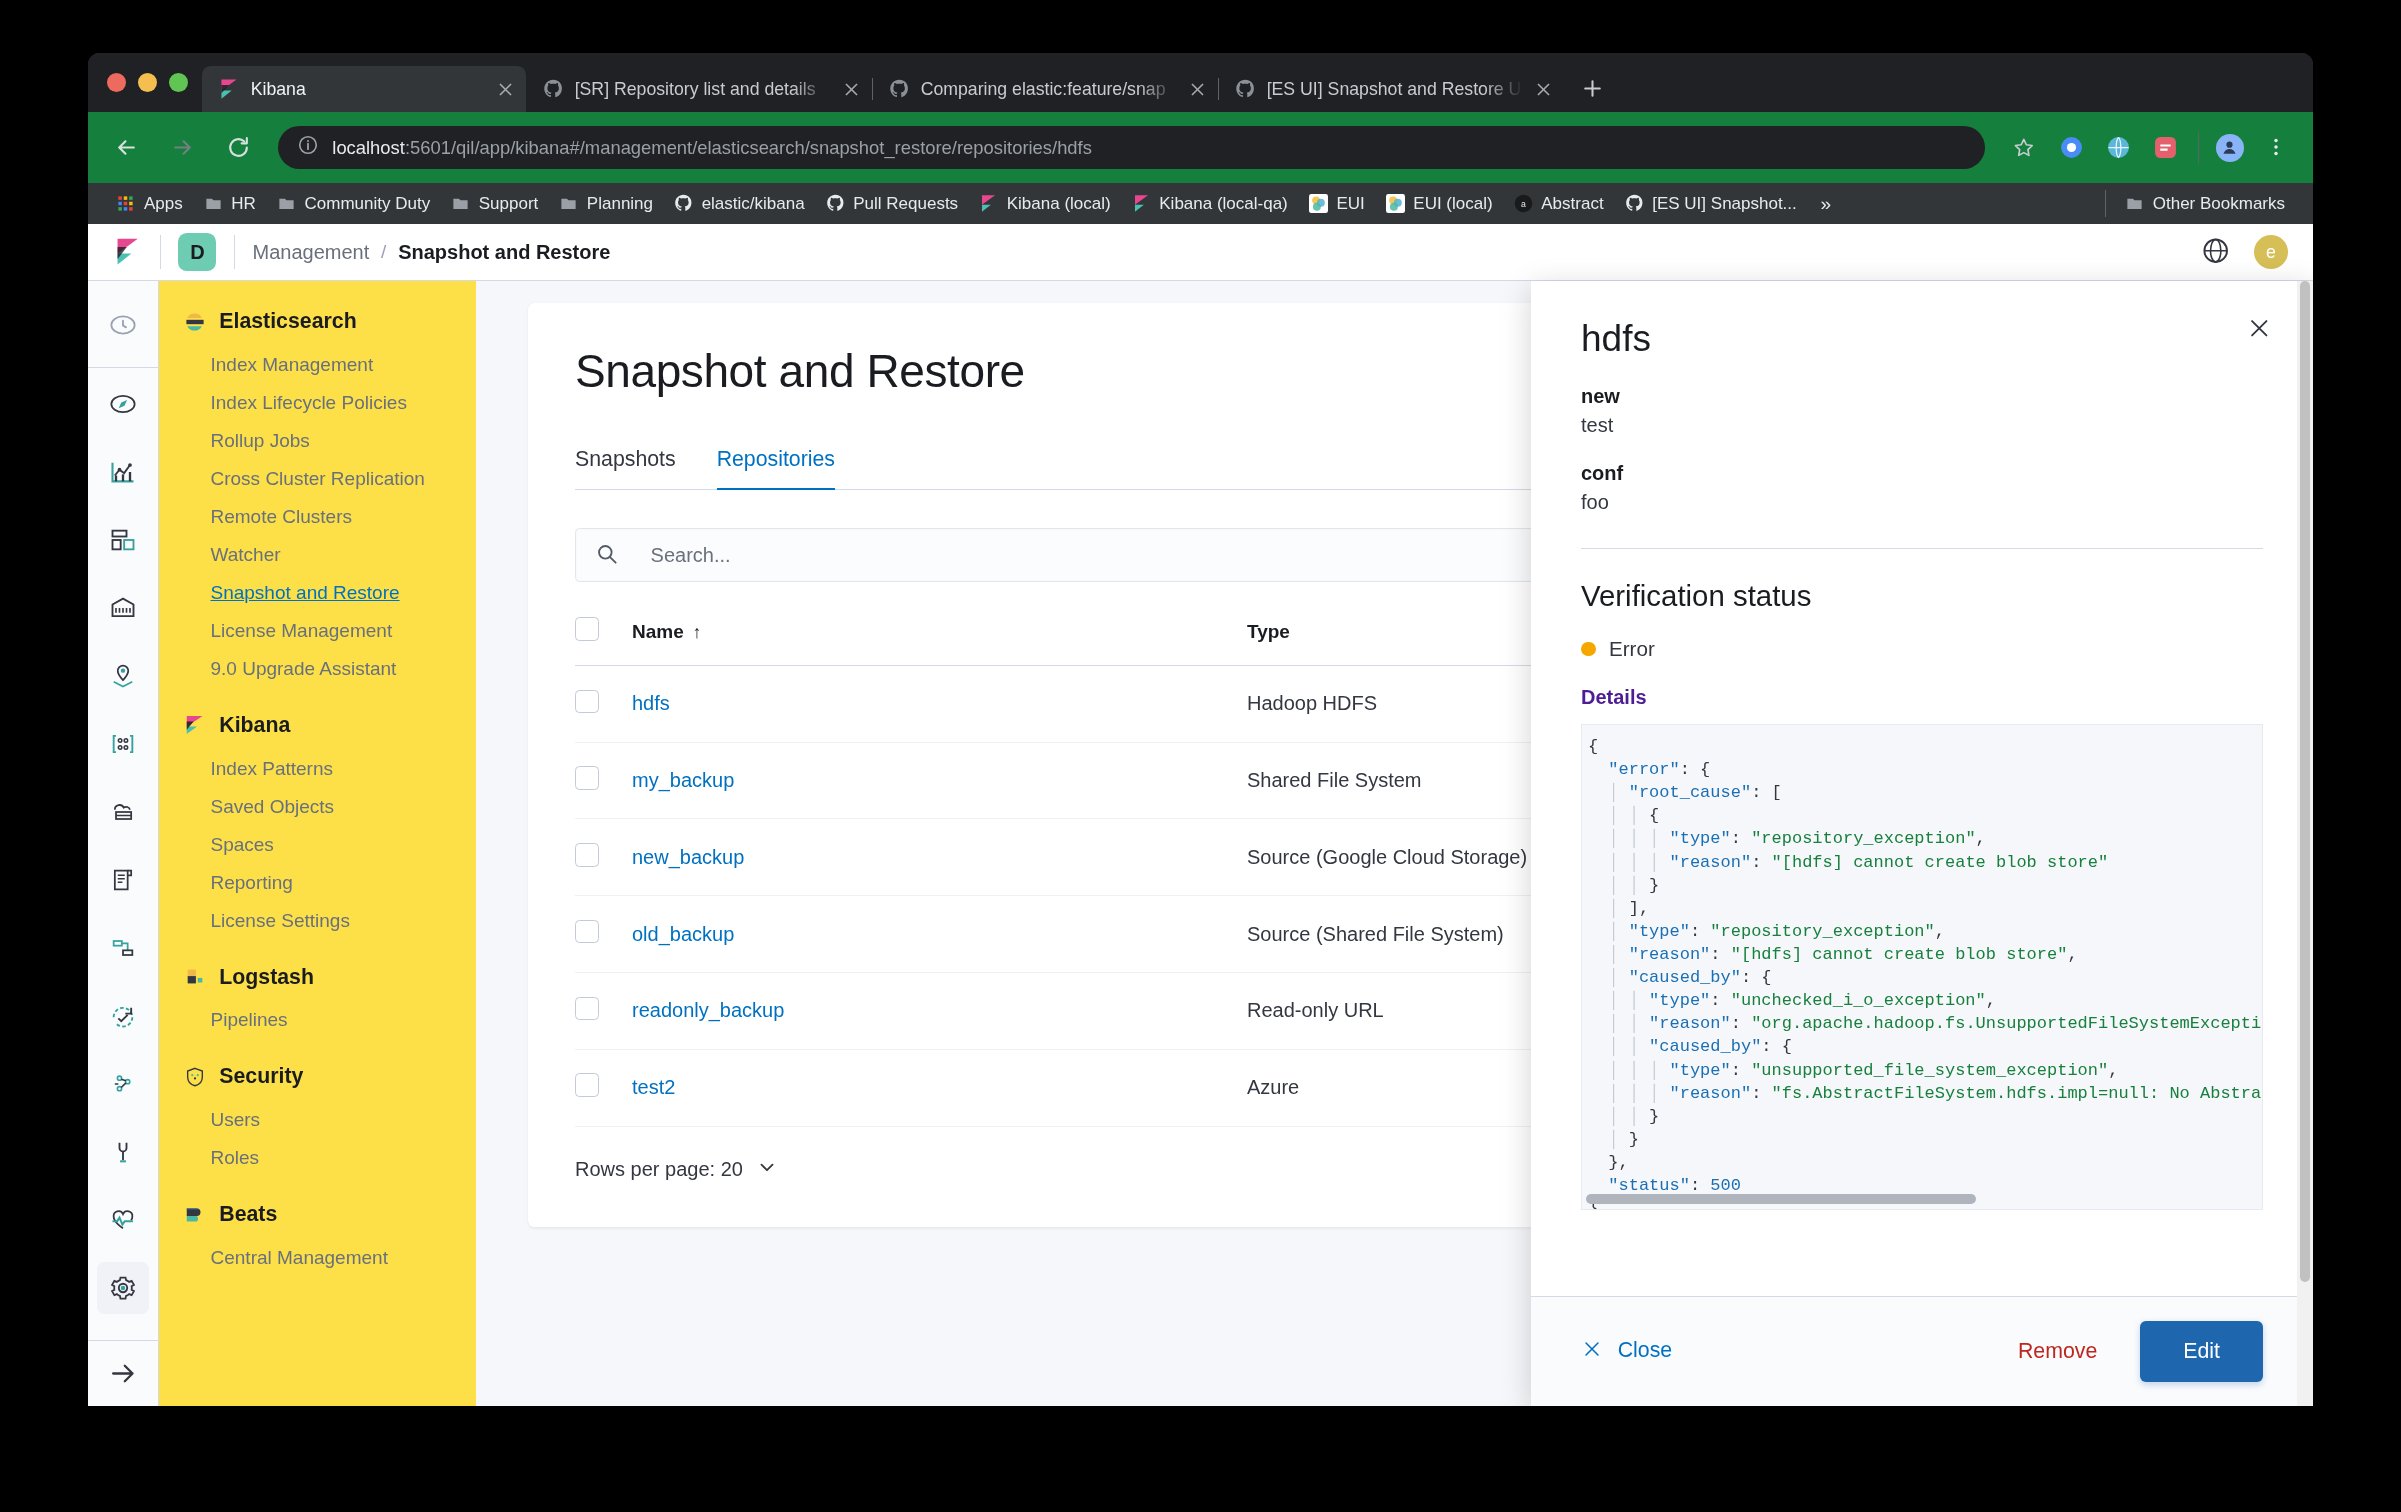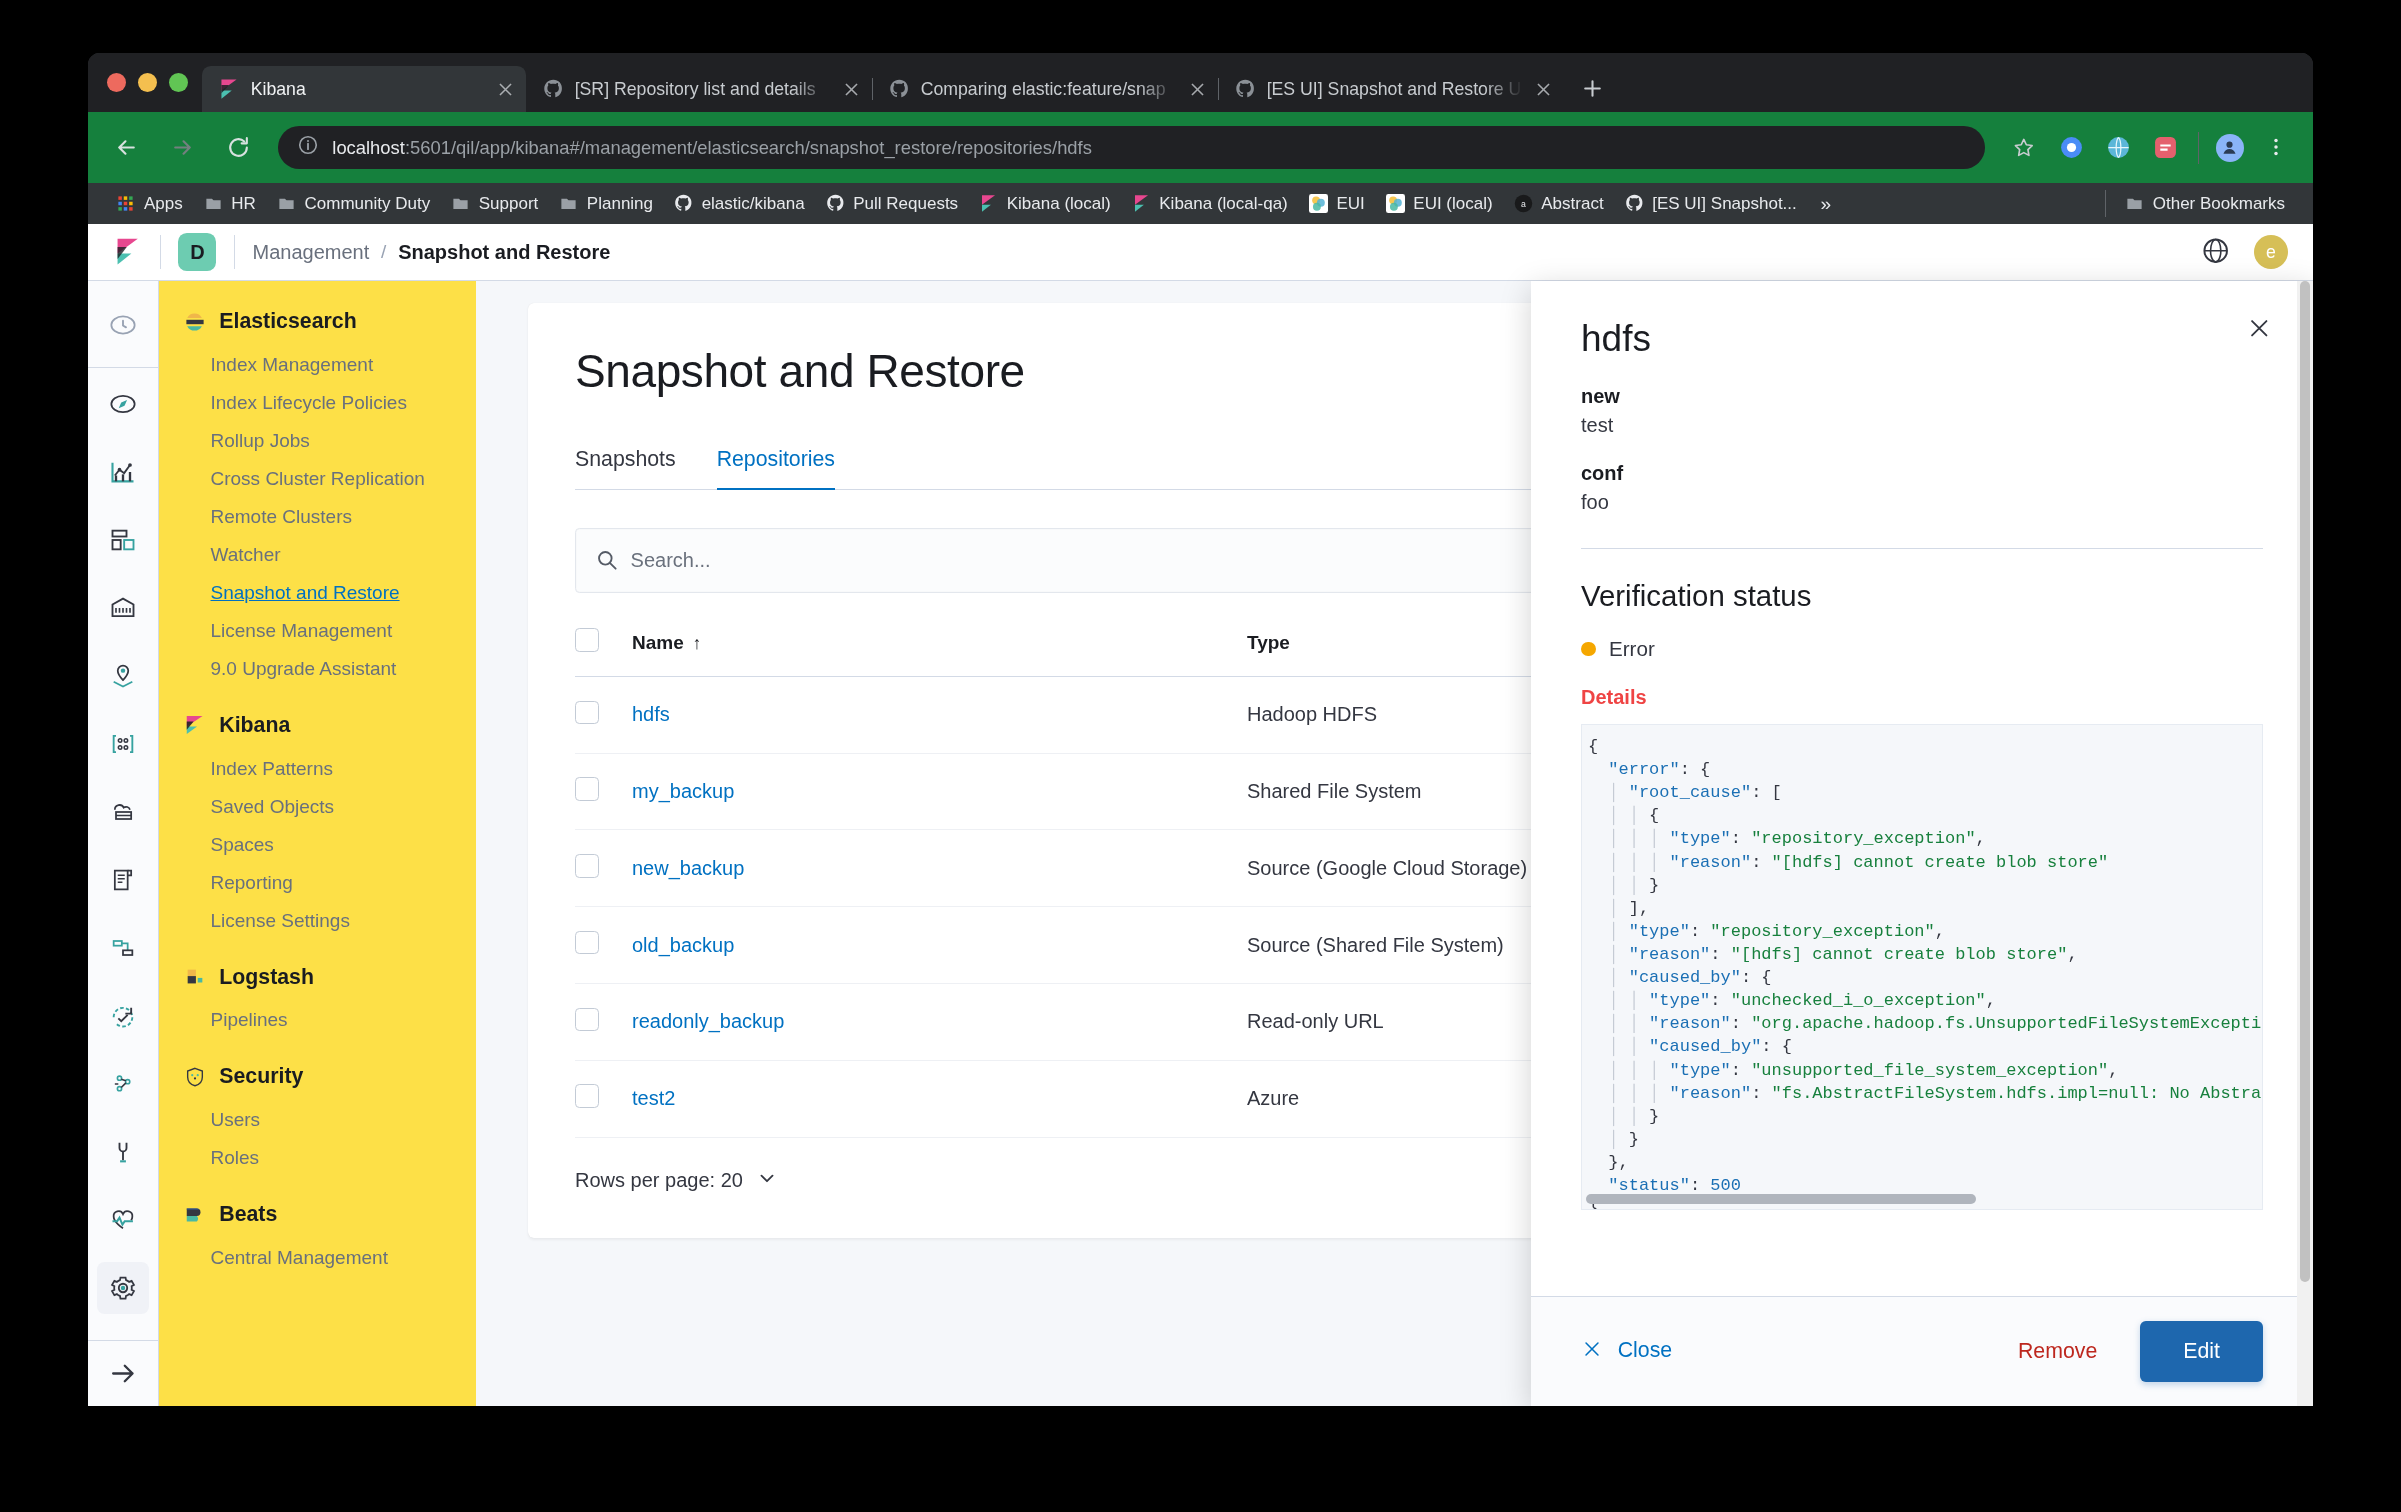--- a/index.html
+++ b/index.html
@@ -195,26 +195,26 @@
   .page-title { font-size:46px; font-weight:300; color:#1a1c21; letter-spacing:-0.4px; }
   .tabs { display:flex; gap:41px; margin-top: 49px; border-bottom:0.7px solid #d3dae6; }
   .tabitem {
     font-size:21.3px; color:#343741; padding-bottom:16px;
     border-bottom:2.9px solid transparent; margin-bottom:-0.7px;
   }
   .tabitem.active { color:#0071c2; border-bottom-color:#0071c2; font-weight:400; }
 
   .searchbar {
     margin-top: 38px;
-    height: 65px;
+    height: 54px;
     background:#fbfcfd;
     border:0.7px solid #e3e7ed;
     border-radius: 4.4px;
     box-shadow: inset 0 0 0 0.7px rgba(0,0,0,.02);
-    display:flex;align-items:center;gap:12px;
+    display:flex;align-items:center;gap:32px;
     padding: 0 19px;
   }
   .searchbar input {
     border:0;outline:0;background:transparent;
     font-size:20px;color:#343741;
     font-family:"Liberation Sans",sans-serif;
     flex:1 1 auto;
   }
   .searchbar input::placeholder { color:#6a717d; }
 
@@ -263,21 +263,21 @@
     padding: 0 50px;
   }
   .kv { margin-top: 25px; }
   .kv-k { font-size:20px;font-weight:700;color:#1a1c21; }
   .kv-v { font-size:20px;color:#343741;margin-top:5.9px; }
   .fly-hr { height:0.7px;background:#d3dae6;margin: 34px 0 0 0; }
   .sec-title { font-size:29.4px;font-weight:300;color:#1a1c21;margin-top:31px; }
   .status-row { display:flex;align-items:center;gap:13.3px;margin-top:23.6px; }
   .status-dot { width:14.7px;height:14.7px;border-radius:50%;background:#F5A700; }
   .status-txt { font-size:20.6px;color:#343741; }
-  .det-label { font-size:20px;font-weight:700;color:#ef4444;margin-top:25px; }
+  .det-label { font-size:20px;font-weight:700;color:#4c1d95;margin-top:25px; }
 
   .codebox {
     margin-top: 14.7px;
     background:#f5f7fa;
     border:0.7px solid #e6ebf2;
     height: 486px;
     overflow: hidden;
     position: relative;
     padding: 10.3px 0 0 5.9px;
   }

